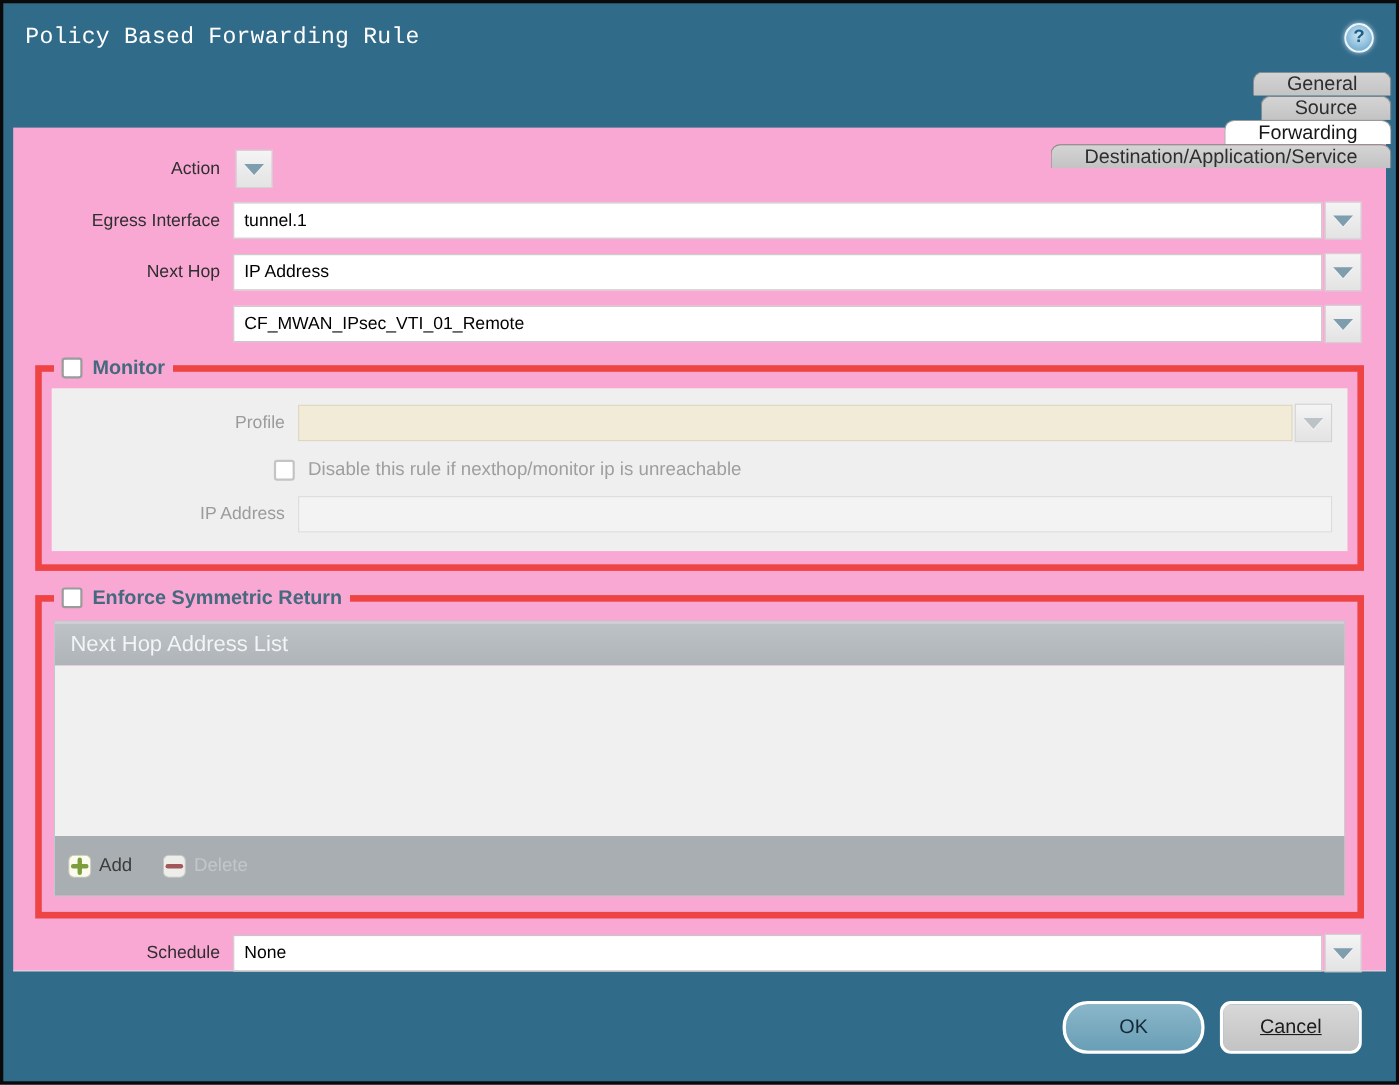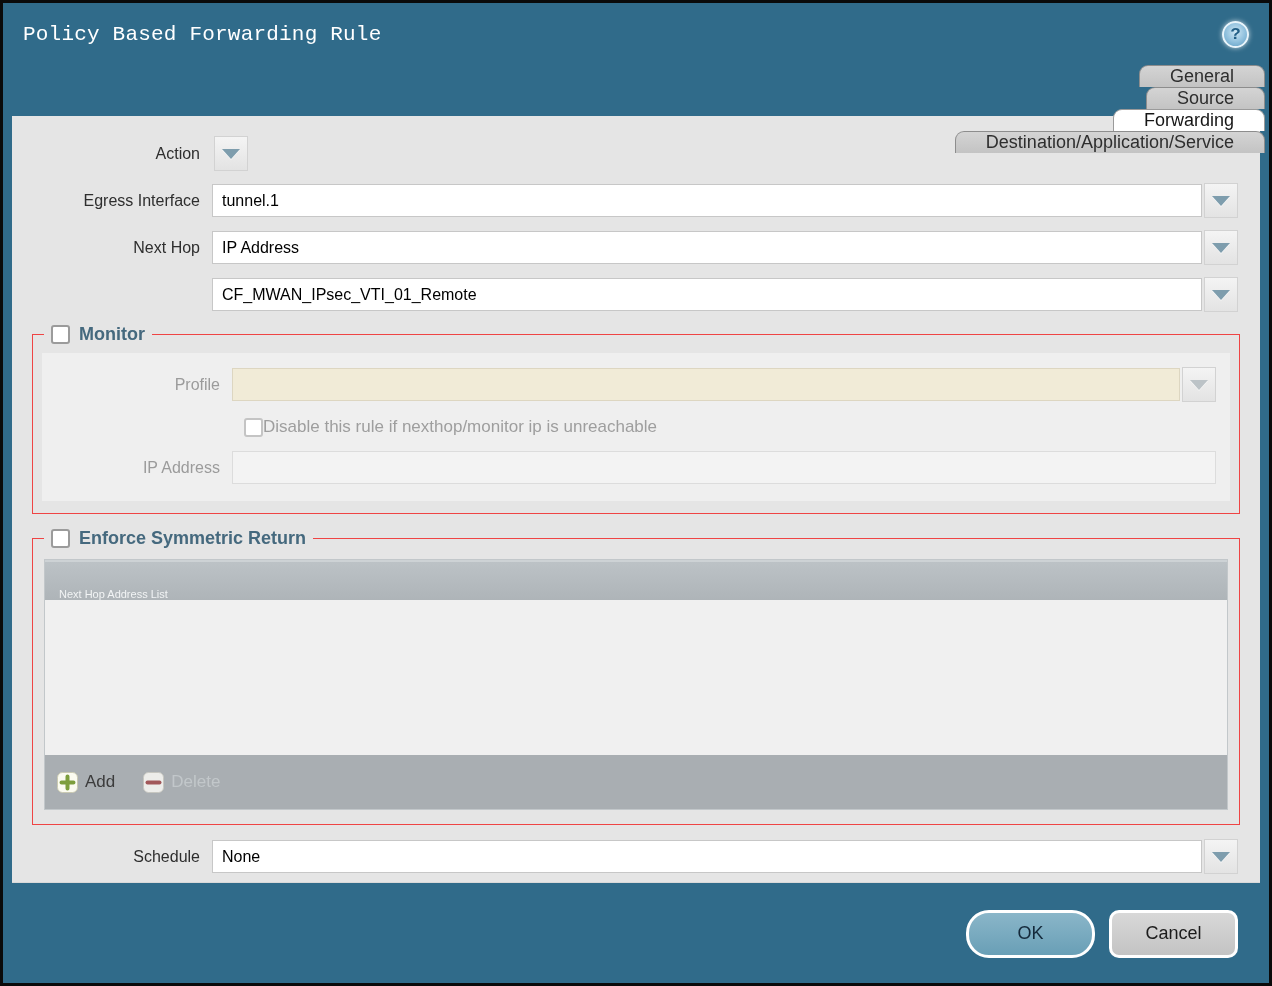--- a/index.html
+++ b/index.html
@@ -40,21 +40,21 @@
     border:1px solid #8d8d8d; border-bottom:none;
     border-radius:9px 9px 0 0;
     margin-right:4px;
     font-size:18px; color:#2e2e2e;
     cursor:pointer;
     white-space:nowrap;
   }
   .tab.active { background:#ffffff; color:#161616; border-color:#9a9a9a; }
   
   .content {
-    background:#e5e5e5;
+    background:#f9a8d4;
     margin:0 9px;
     height:767px;
     padding-top:20px;
     border-bottom:1px solid #d9d9d9;
   }
   .form-row { display:flex; align-items:center; margin:0 22px 12px 0; }
   .form-label {
     width:200px; flex:none;
     text-align:right; padding-right:12px;
     font-size:16px; color:#2e2e2e;
@@ -78,21 +78,21 @@
   .arrow {
     width:0; height:0;
     border-left:9px solid transparent;
     border-right:9px solid transparent;
     border-top:10px solid #7e9dad;
     filter:drop-shadow(0 1px 0 rgba(255,255,255,.6));
   }
   .dd-btn.disabled .arrow { border-top-color:#bcc3c7; }
   
   fieldset {
-    border:1px solid #ef4444;
+    border:6px solid #ef4444;
     margin:6px 20px 14px 20px;
     padding:0 9px 12px 9px;
   }
   legend {
     display:flex; align-items:center; gap:9px;
     padding:0 7px; margin-left:2px;
     font-size:18px; font-weight:bold; color:#45697e;
   }
   .checkbox {
     width:19px; height:19px; flex:none;
@@ -101,40 +101,40 @@
     border-radius:3px;
     cursor:pointer;
   }
   .checkbox.disabled { border-color:#c4c4c4; cursor:default; }
   .panel-disabled {
     background:#efefef;
     margin-top:8px;
     padding:14px 0 17px 0;
   }
   .panel-disabled .form-row { margin-right:14px; margin-bottom:0; }
-  .panel-disabled .form-label { width:190px; color:#9b9b9b; }
+  .panel-disabled .form-label { width:224px; color:#9b9b9b; }
   .input.profile { background:#f1ebd7; border-color:#ddd6c1; }
   .input.off { background:#f3f3f3; border-color:#dcdcdc; }
   .chk-row {
-    display:flex; align-items:center; 
+    display:flex; align-items:center; gap:12px;
     padding-left:202px; margin:15px 0 14px 0;
     font-size:17px; color:#9e9e9e;
   }
   
   .tbl {
     margin:10px 2px 2px 2px;
     border:1px solid #c2c7ca;
   }
   .tbl-header {
     height:40px;
     background:linear-gradient(#bcc2c6,#aeb4b8);
     border-top:2px solid #cdd2d5;
-    display:flex; align-items:flex-end;
+    display:flex; align-items:center;
     padding-left:14px;
-    font-size:11px; color:#f2f4f5;
+    font-size:20px; color:#f2f4f5;
   }
   .tbl-body { height:155px; background:#f0f0f0; }
   .tbl-footer {
     height:54px;
     background:#a9aeb2;
     display:flex; align-items:center;
     padding-left:12px; gap:28px;
   }
   .icon-btn { display:flex; align-items:center; gap:7px; cursor:pointer; font-size:17px; }
   .icon-btn .lbl-add { color:#3c3c3c; }
@@ -149,21 +149,21 @@
   }
   .btn {
     width:129px; height:48px;
     border-radius:10px;
     border:3px solid #ffffff;
     font-size:18px;
     font-family:"Liberation Sans", sans-serif;
     cursor:pointer;
   }
   .btn-ok { background:linear-gradient(#8ab6c9,#699fb6); color:#14293a;border-radius:23px; }
-  .btn-cancel { background:linear-gradient(#d8d8d8,#c3c3c3); color:#1c1c1c; }
+  .btn-cancel { background:linear-gradient(#d8d8d8,#c3c3c3); color:#1c1c1c;text-decoration:underline; }
   .spacer-label { width:200px; flex:none; }
 </style>
 </head>
 <body>
 
 <div class="titlebar">
   <span class="title">Policy Based Forwarding Rule</span>
   <span class="help">?</span>
 </div>
 

